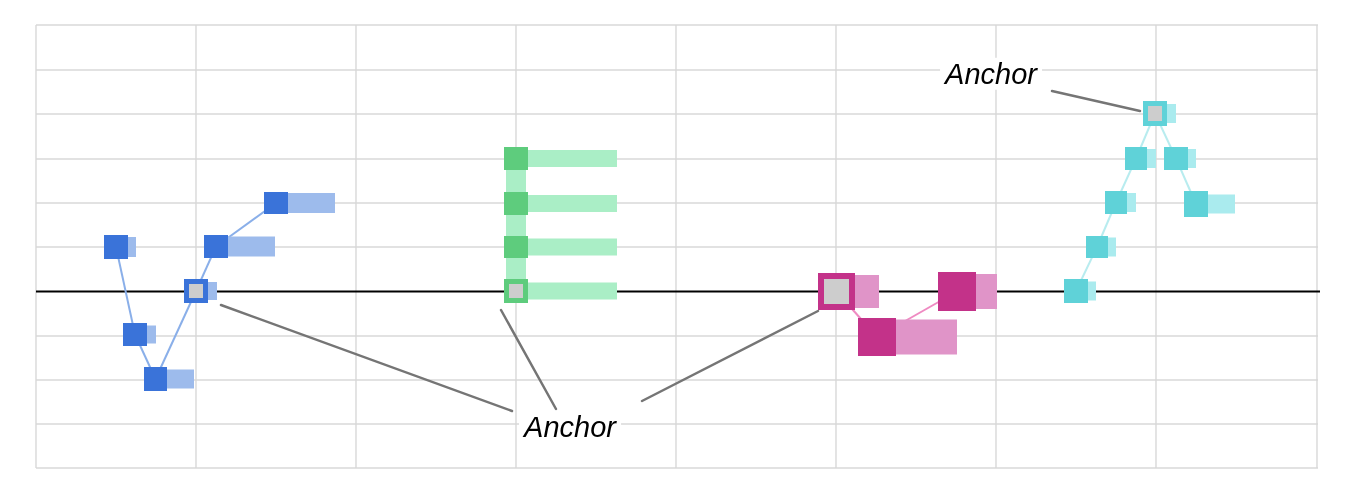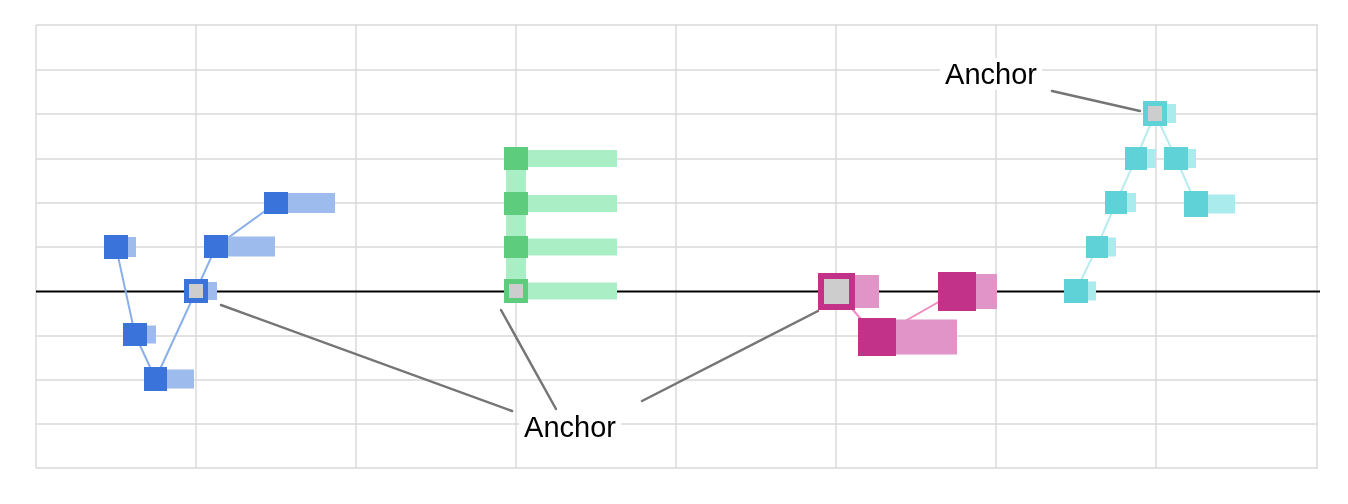--- a/index.html
+++ b/index.html
@@ -13,20 +13,21 @@
   svg{position:absolute;left:0;top:0;}
   .anchor-label{
     position:absolute;
     transform:translate(-50%,-50%);
     background:#ffffff;
     color:#000000;
     font-size:29px;
     line-height:1.12;
     padding:0 5px;
     white-space:nowrap;
+    font-style:italic;
   }
 </style>
 </head>
 <body>
 
 <div class="canvas">
   <svg id="plot" width="1348" height="504" viewBox="0 0 1348 504">
       <line x1="36" y1="25" x2="1318" y2="25" stroke="#d8d8d8" stroke-width="1.4"></line>
       <line x1="36" y1="70" x2="1318" y2="70" stroke="#d8d8d8" stroke-width="1.4"></line>
       <line x1="36" y1="114" x2="1318" y2="114" stroke="#d8d8d8" stroke-width="1.4"></line>

